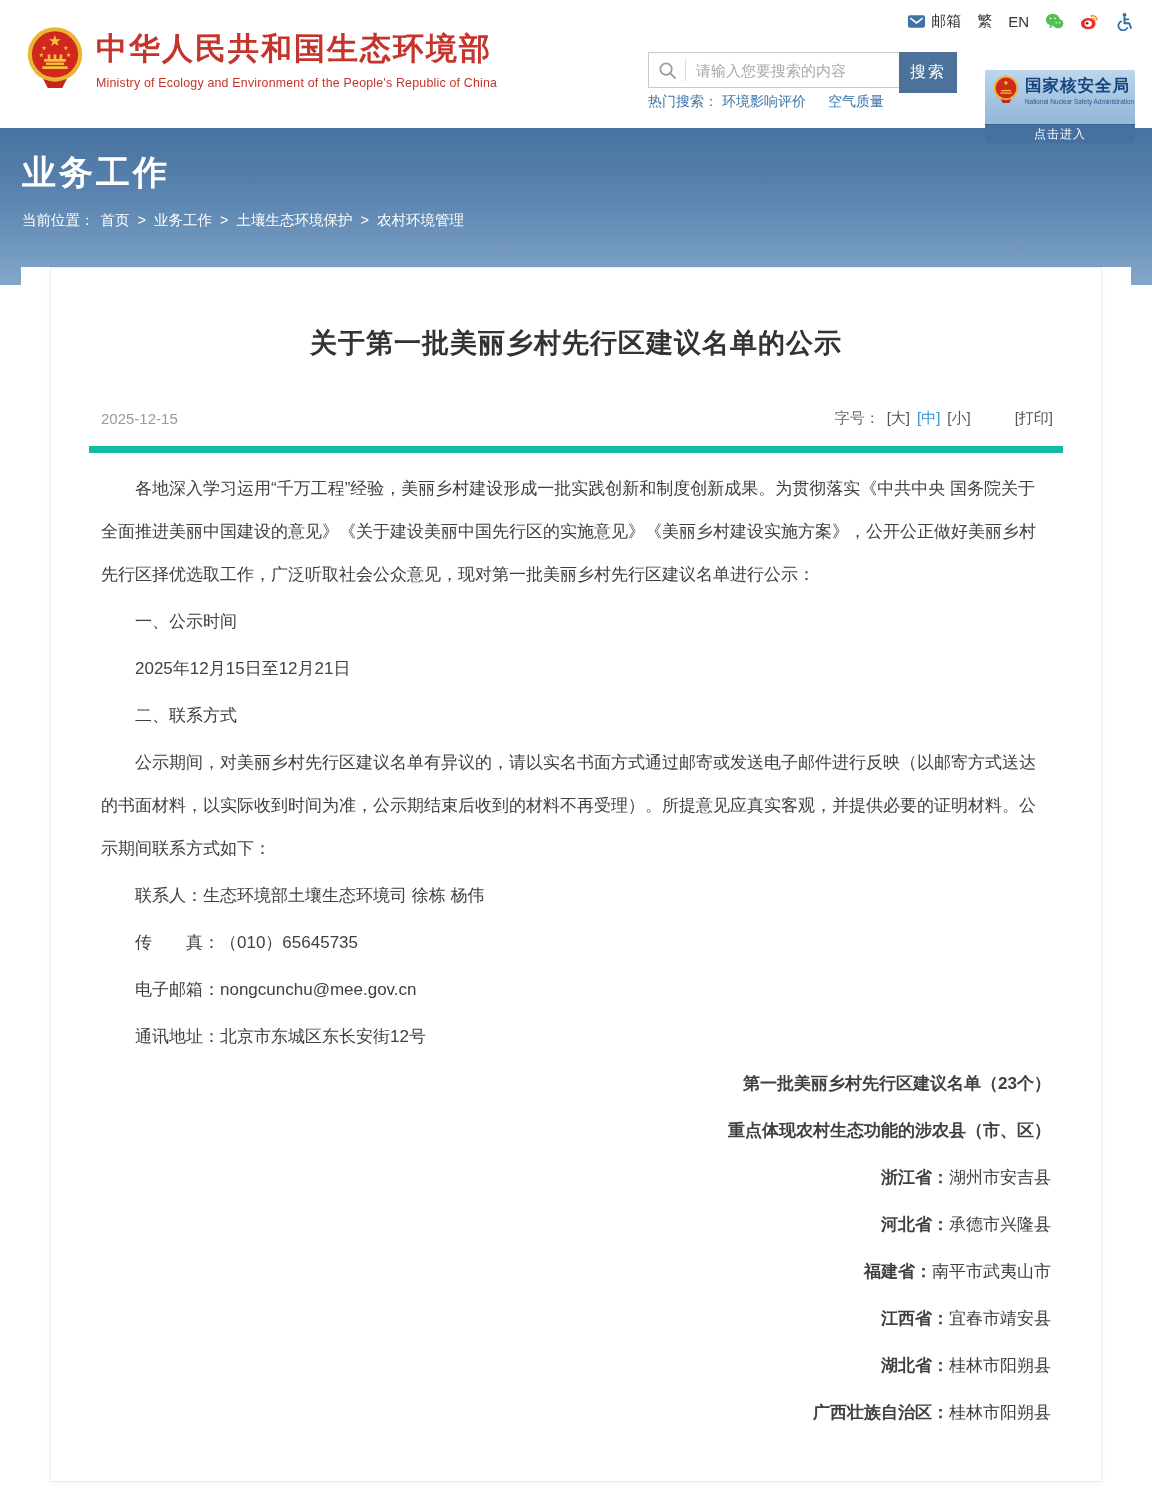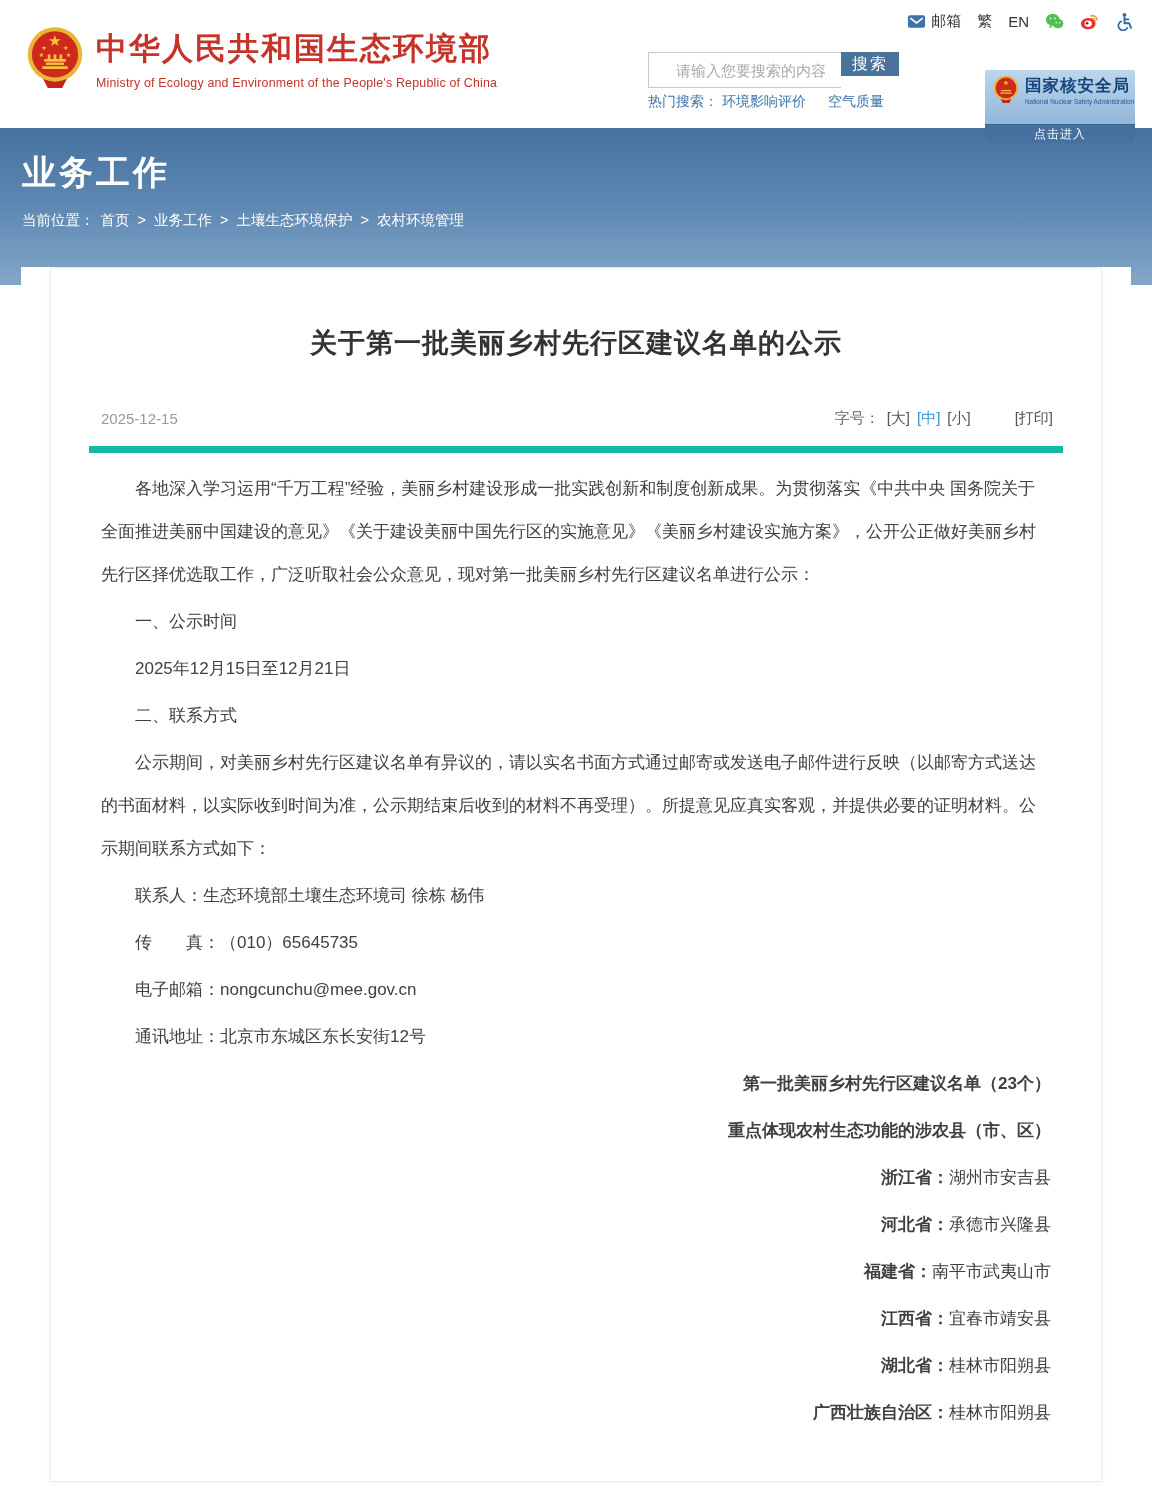--- a/index.html
+++ b/index.html
@@ -18,27 +18,27 @@
   .brand { position:absolute; left:26px; top:26px; display:flex; align-items:center; }
   .emblem { width:58px; height:66px; }
   .brand-text { margin-left:12px; }
   .site-title { color:var(--brand-red); font-size:31px; font-weight:bold; letter-spacing:2px; }
   .site-subtitle { color:var(--brand-red); font-size:12.4px; margin-top:6px; letter-spacing:0.2px; }
   .top-links { position:absolute; right:18px; top:12px; display:flex; align-items:center; gap:16px;
                font-size:15px; color:#333; }
   .top-links .lnk { cursor:pointer; display:flex; align-items:center; gap:5px; }
   .icon16 { width:19px; height:19px; display:inline-block; vertical-align:middle; }
   .search-wrap { position:absolute; left:648px; top:52px; display:flex; }
-  .search-box { display:flex; align-items:center; width:193px; height:36px; border:1px solid #c9c9c9;
+  .search-box { display:flex; align-items:center; width:251px; height:36px; border:1px solid #c9c9c9;
                 border-right:none; background:#fff; padding-left:9px; }
   .search-box .divider { width:1px; height:22px; background:#ddd; margin:0 10px 0 8px; }
   .search-box input { border:none; outline:none; flex:1; font-size:15px; color:#333;
                       font-family:inherit; background:transparent; }
   .search-box input::placeholder { color:#a9a9a9; }
-  .search-btn { width:58px; height:24px; background:var(--button-blue); color:#fff; border:none;
+  .search-btn { width:58px; height:41px; background:var(--button-blue); color:#fff; border:none;
                 font-size:16px; cursor:pointer; font-family:Liberation Sans, sans-serif; letter-spacing:2px; }
   .hot-row { position:absolute; left:648px; top:93px; font-size:14px; color:var(--link-blue); }
   .hot-row .hot-links { display:inline; }
   .hot-row .hot-links span { margin-right:22px; cursor:pointer; }
   
   .nuclear { position:absolute; right:17px; top:48px; width:150px; height:73px; cursor:pointer;
              background:linear-gradient(180deg,#bdd6ec 0%,#9cbedd 55%,#8db1d3 100%);
              border-radius:2px; overflow:hidden;margin-top:22px; }
   .nuclear-top { display:flex; align-items:center; padding:5px 6px 2px 8px; }
   .nuclear-emblem { width:26px; height:30px; flex:0 0 auto; }

